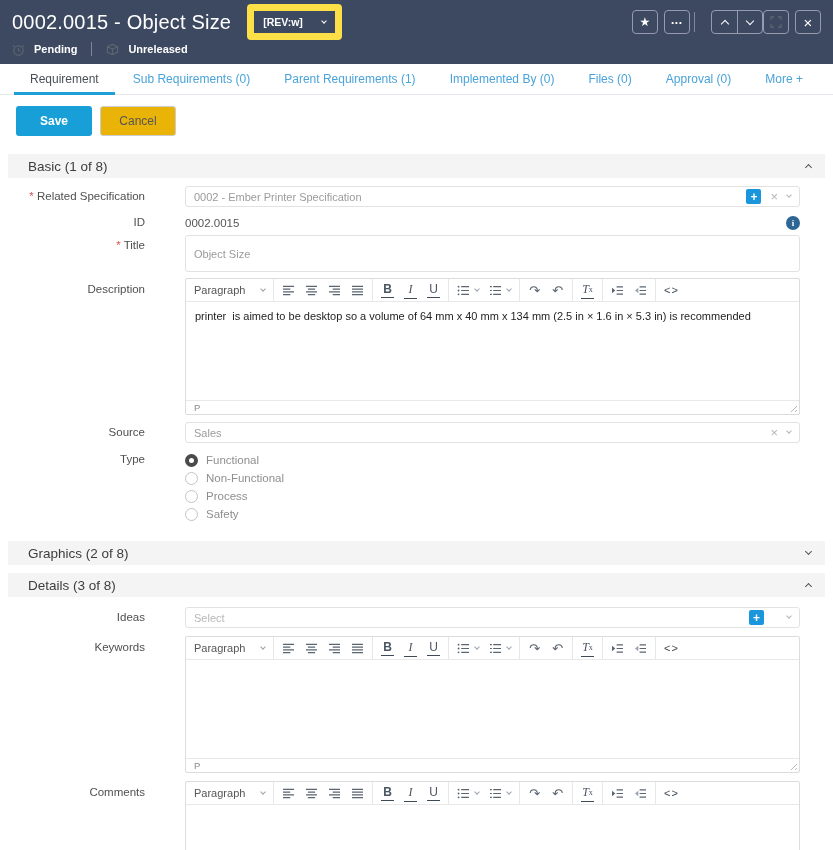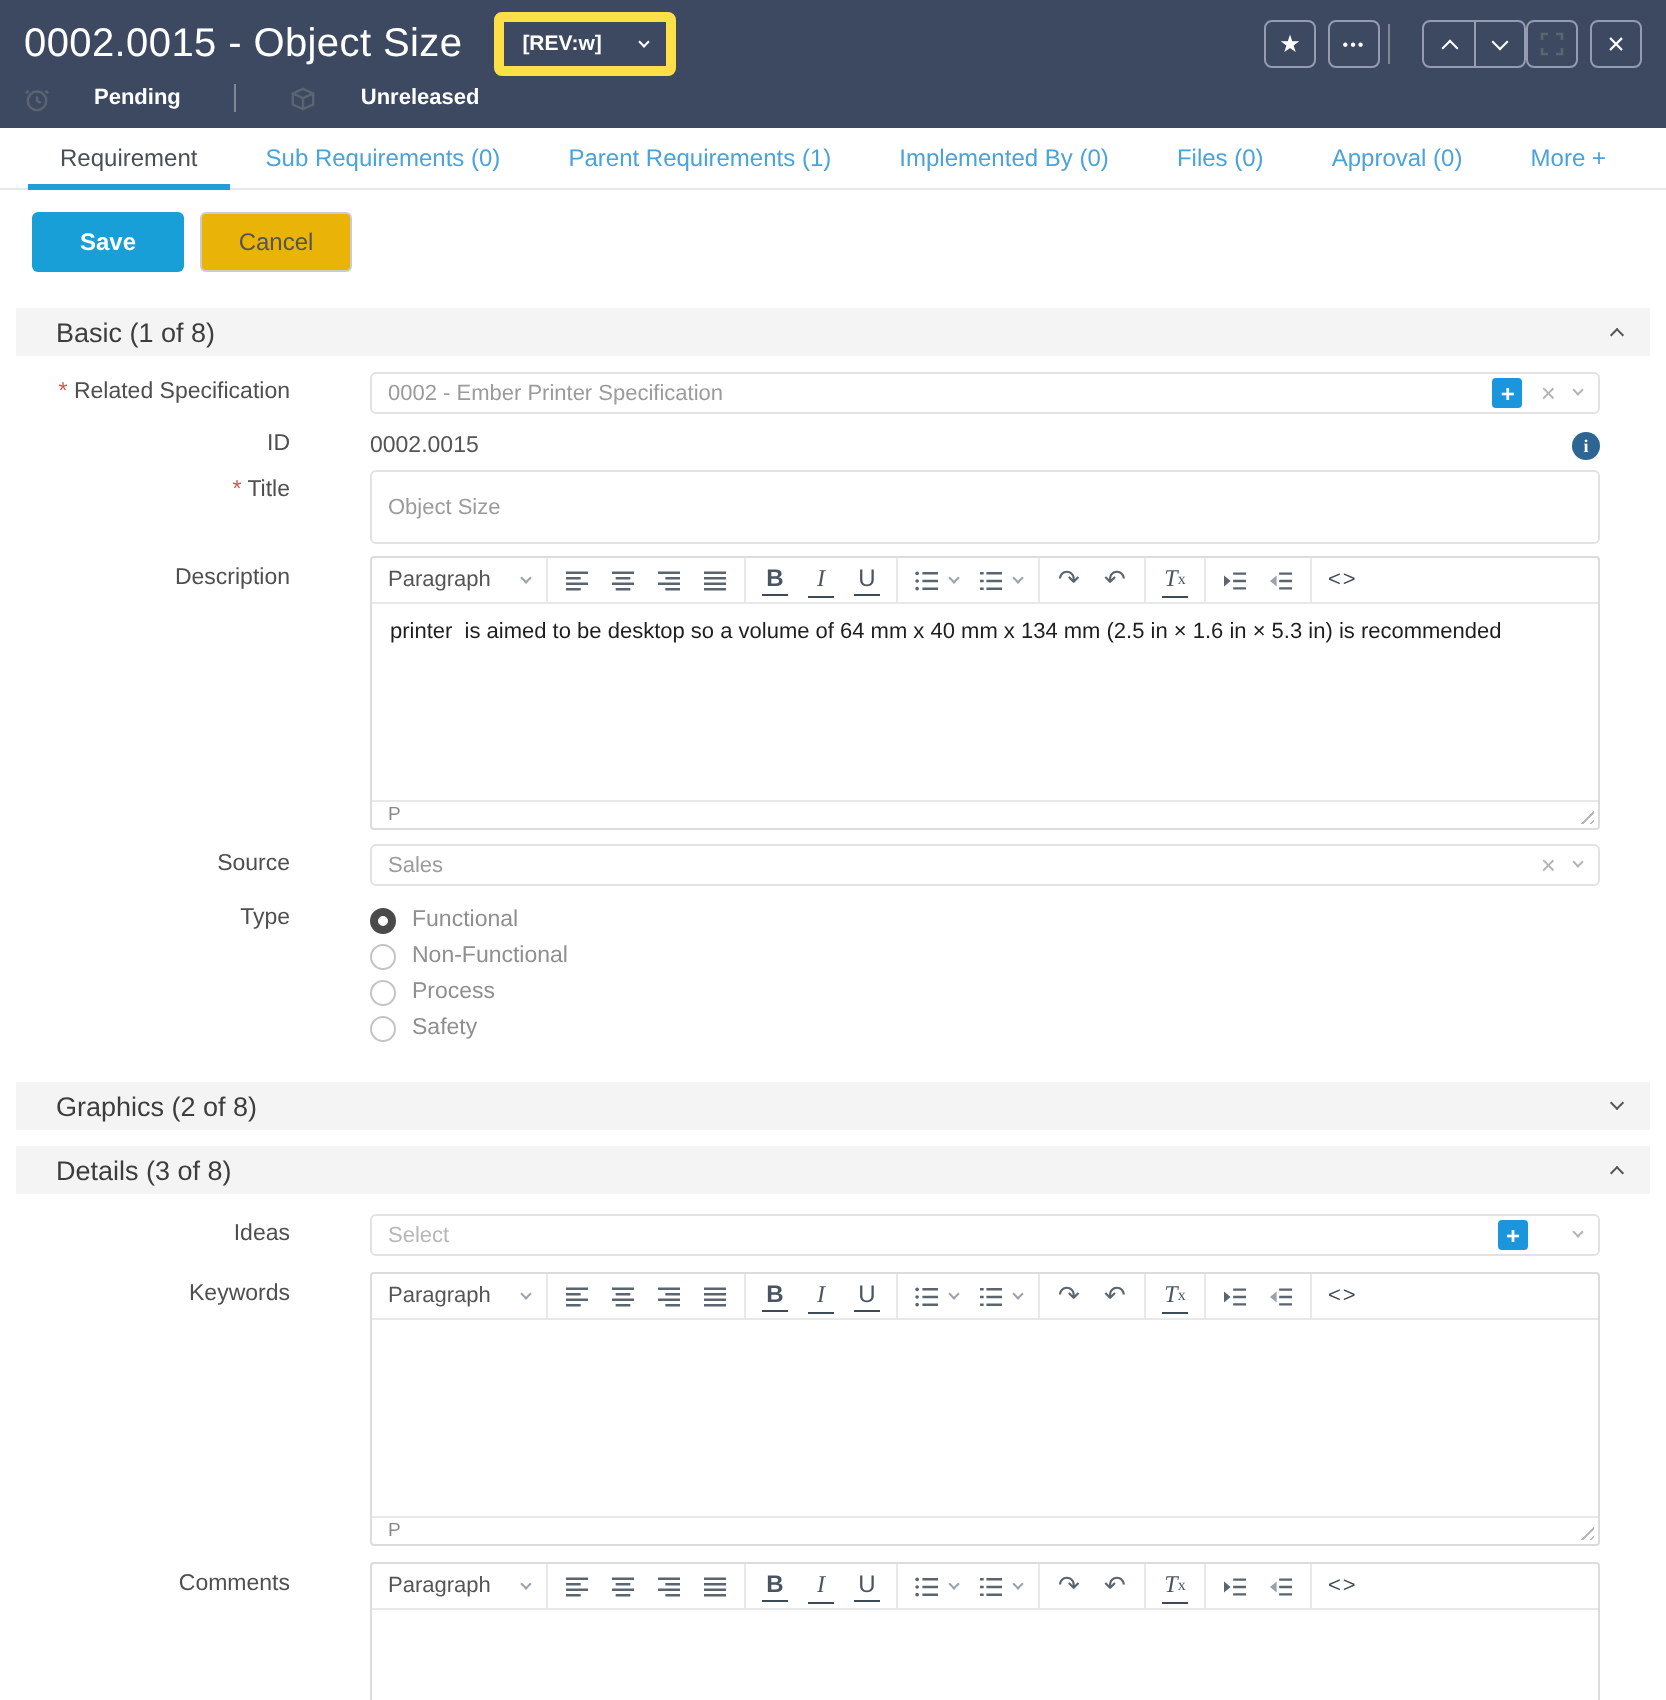--- a/index.html
+++ b/index.html
@@ -5,34 +5,34 @@
   * { box-sizing: border-box; margin: 0; padding: 0; }
   html,body { width: 833px; }
   body {
     font-family: "Liberation Sans", "DejaVu Sans", sans-serif;
     background: #fff; color: #444; height: 850px; overflow: hidden;
   }
   
   .topbar { background:#3d4961; color:#fff; padding:7px 12px 8px; }
   .tb-row1 { display:flex; align-items:center; height:30px; }
   .page-title { font-size:20px; font-weight:400; letter-spacing:.2px; white-space:nowrap; }
-  .rev-btn { margin-left:16px; display:flex; align-items:center; gap:19px; border:5px solid #fde047;
+  .rev-btn { margin-left:16px; display:flex; align-items:center; gap:19px; border:7px solid #fde047;
              border-radius:4px; background:transparent; color:#fff; font-size:10.5px; font-weight:700;
              padding:5px 9px; cursor:pointer; }
   .tb-spacer { flex:1; }
   .hbtn { width:26px; height:24px; border:1px solid #959cb0; border-radius:4px; background:transparent;
           color:#fff; display:flex; align-items:center; justify-content:center; font-size:12px; cursor:pointer; }
   .hbtn + .hbtn { margin-left:6px; }
   .hbtn-pair { display:flex; border:1px solid #959cb0; border-radius:4px; margin-left:6px; }
   .hbtn-pair .half { width:25px; height:22px; display:flex; align-items:center; justify-content:center; cursor:pointer; }
   .hbtn-pair .half + .half { border-left:1px solid #959cb0; }
   .h-divider { width:1px; height:20px; background:rgba(255,255,255,.35); margin:0 10px 0 4px; }
   .close-x { font-size:15px; line-height:1; }
   .ellipsis-glyph { font-size:8px; letter-spacing:1px; }
-  .tb-row2 { display:flex; align-items:center; gap:22px; margin-top:5px; font-size:11px; font-weight:700; }
+  .tb-row2 { display:flex; align-items:center; gap:9px; margin-top:5px; font-size:11px; font-weight:700; }
   .st-divider { width:1px; height:14px; background:rgba(255,255,255,.35); margin:0 5px; }
   
   .chev { display:inline-block; width:6px; height:6px; border-right:1.5px solid currentColor;
           border-bottom:1.5px solid currentColor; }
   .chev.down { transform:rotate(45deg); margin-top:-3px; }
   .chev.up { transform:rotate(-135deg); margin-top:3px; }
   .chev.sm { width:4px; height:4px; border-width:1.2px; }
   
   .tabs { display:flex; justify-content:space-between; align-items:stretch; height:31px;
           border-bottom:1px solid #e5e8ec; padding:0 14px; background:#fff; }

